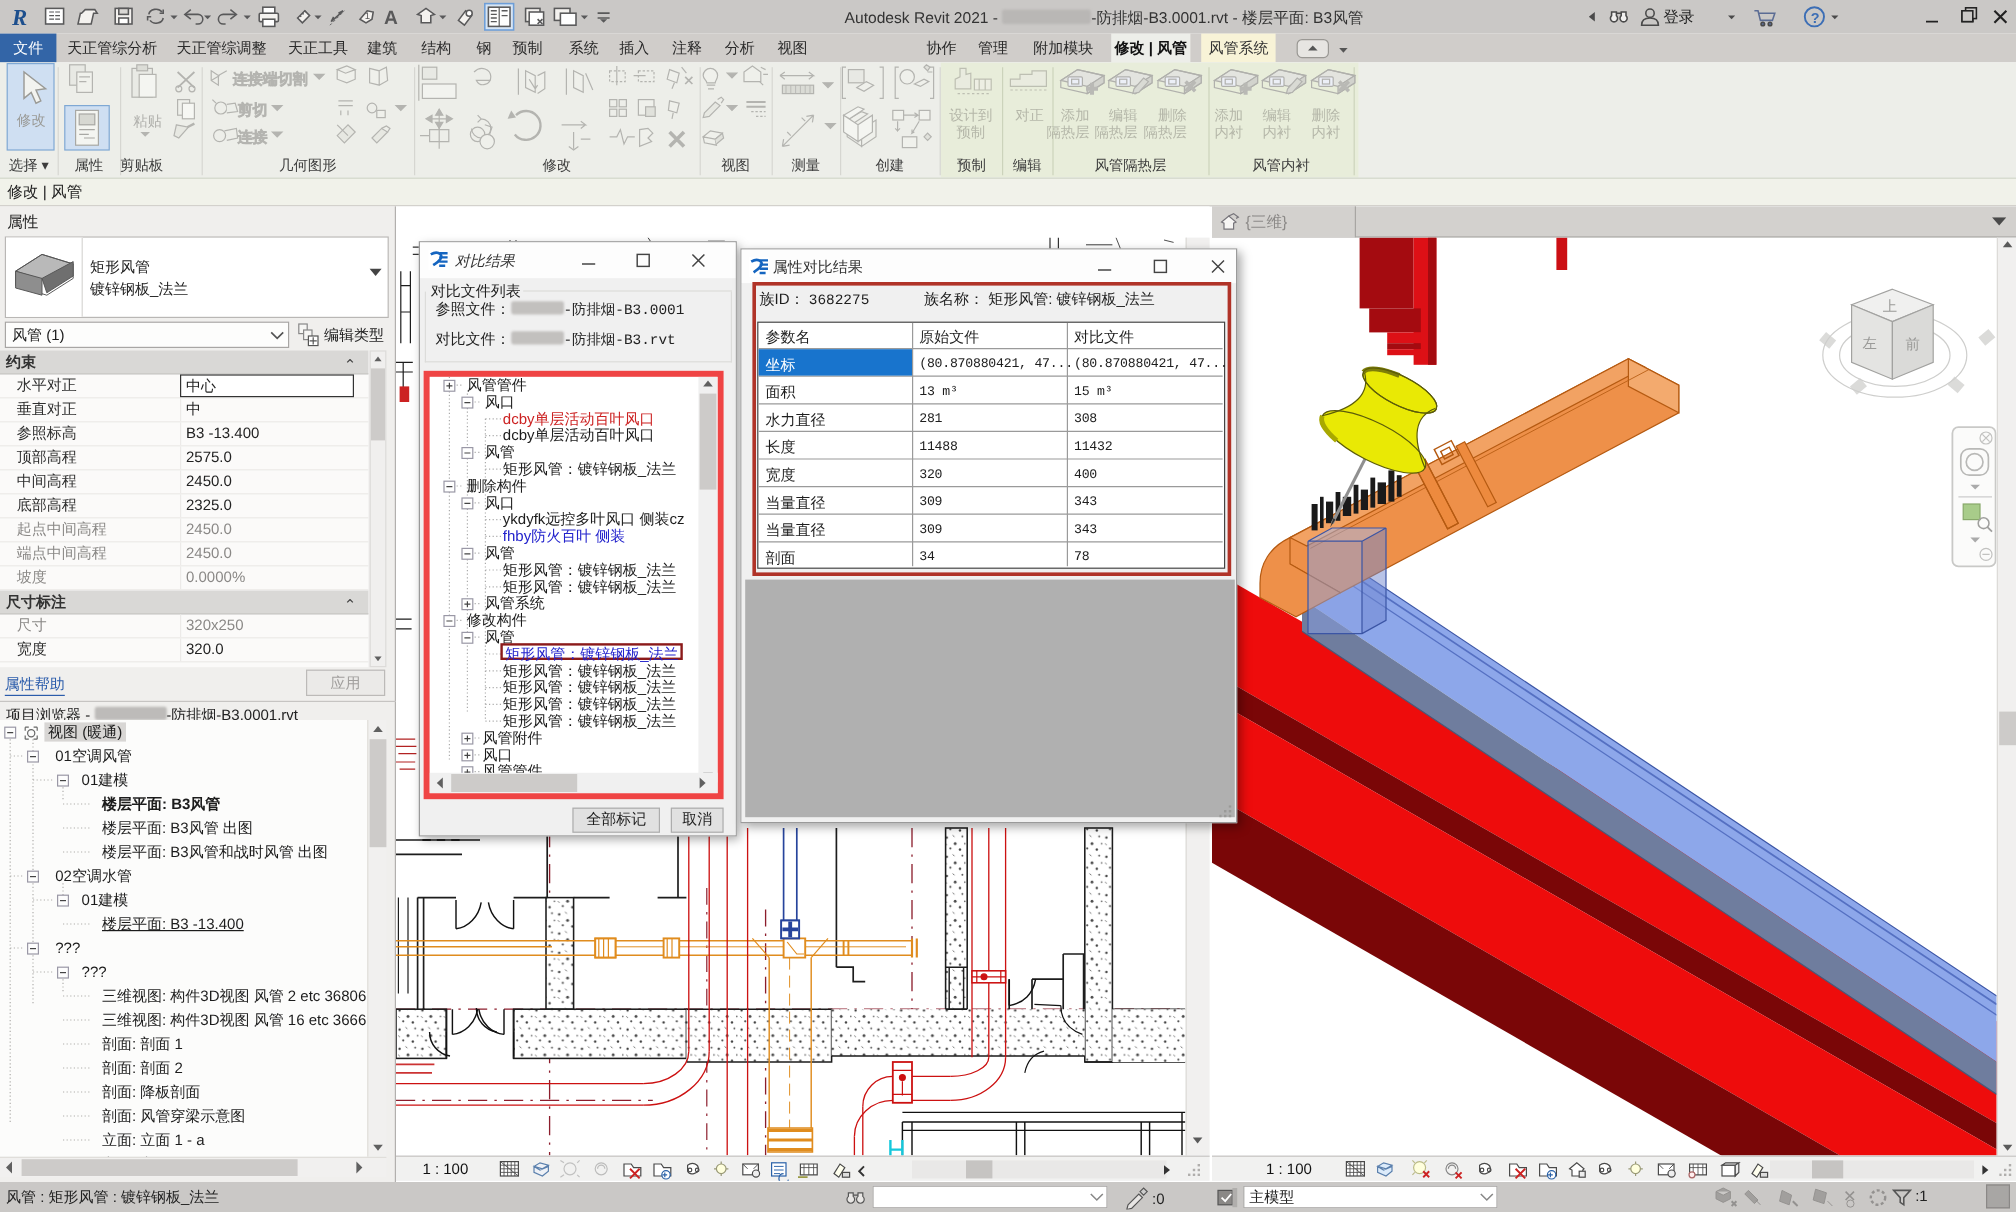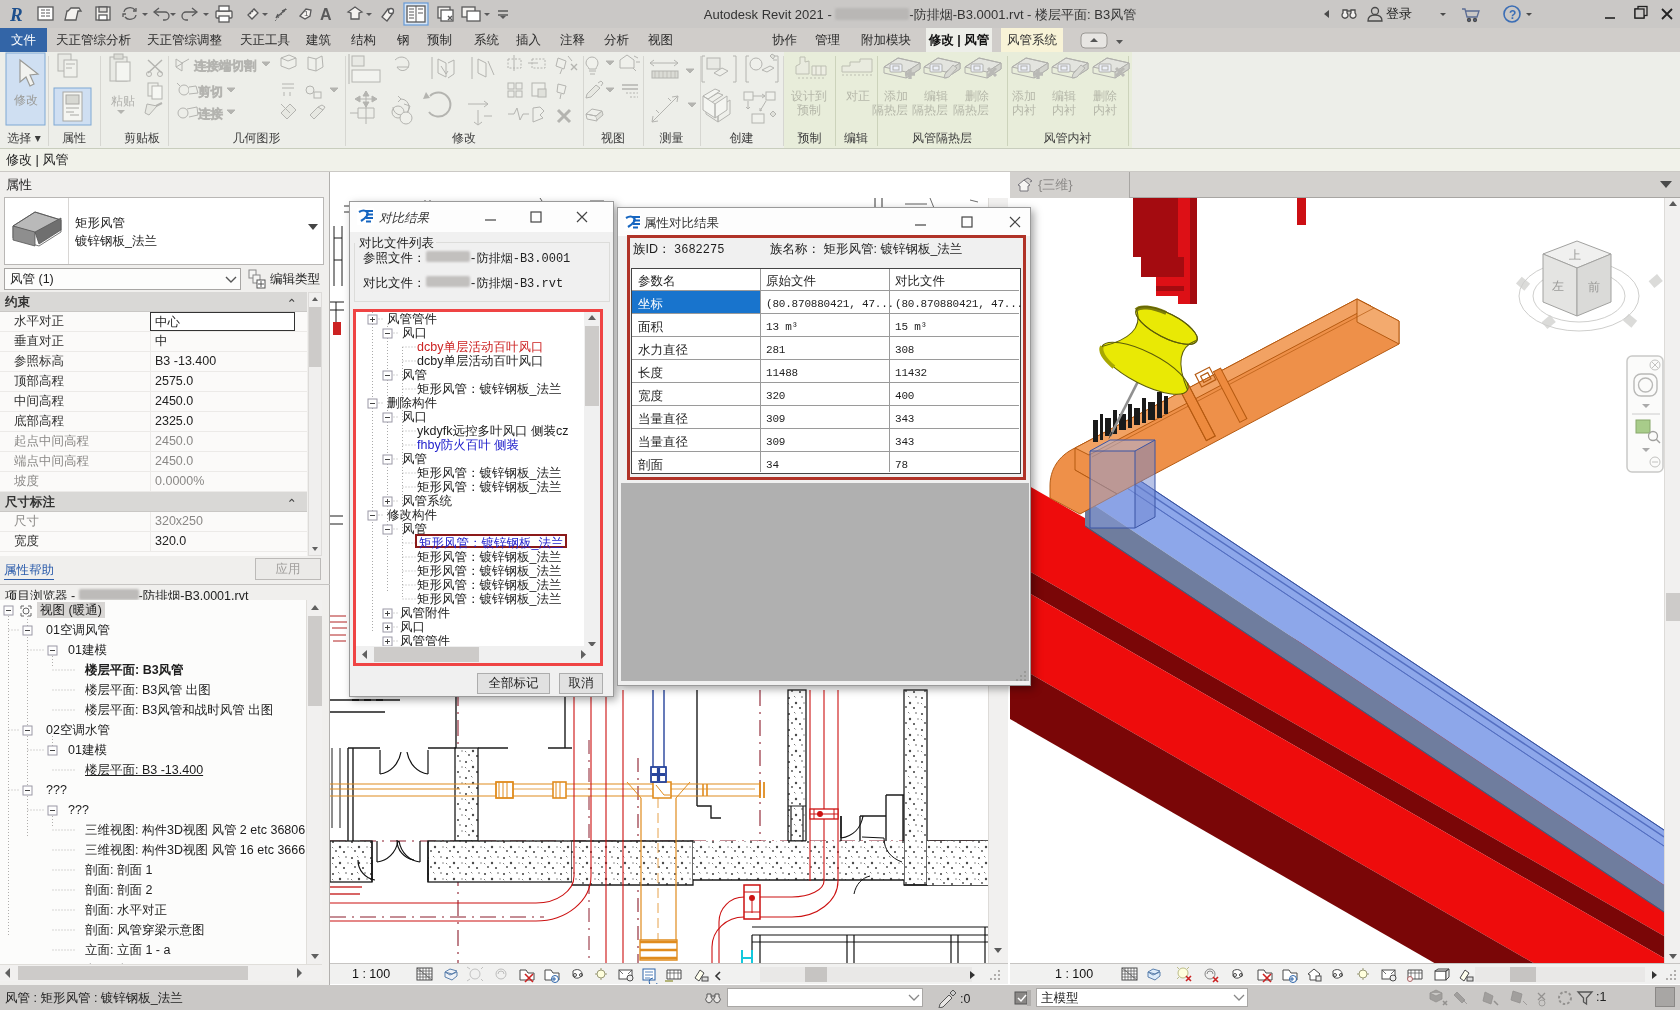--- a/index.html
+++ b/index.html
@@ -375,21 +375,21 @@
         <text x="1012" y="62">内衬</text>
       <text x="1052" y="48">编辑</text>
         <text x="1052" y="62">内衬</text>
       <text x="1093" y="48">删除</text>
         <text x="1093" y="62">内衬</text>
     </g>
   </svg>
 
   <div class="plabel" style="left:0;width:48px;">选择 ▾</div>
   <div class="plabel" style="left:48px;width:52px;">属性</div>
-  <div class="plabel" style="left:108px;width:68px;">剪贴板</div>
+  <div class="plabel" style="left:84px;width:68px;">剪贴板</div>
   <div class="plabel" style="left:168px;width:177px;">几何图形</div>
   <div class="plabel" style="left:345px;width:238px;">修改</div>
   <div class="plabel" style="left:583px;width:60px;">视图</div>
   <div class="plabel" style="left:643px;width:57px;">测量</div>
   <div class="plabel" style="left:700px;width:83px;">创建</div>
   <div class="plabel" style="left:784px;width:51px;">预制</div>
   <div class="plabel" style="left:835px;width:42px;">编辑</div>
   <div class="plabel" style="left:877px;width:130px;">风管隔热层</div>
   <div class="plabel" style="left:1007px;width:121px;">风管内衬</div>
 </div>
@@ -527,21 +527,21 @@
     <div class="trow" style="top:100px;padding-left:85px;">楼层平面: B3风管和战时风管 出图</div>
     <div class="trow" style="top:120px;padding-left:46px;">02空调水管</div>
     <div class="trow" style="top:140px;padding-left:68px;">01建模</div>
     <div class="trow" style="top:160px;padding-left:85px;text-decoration:underline;">楼层平面: B3 -13.400</div>
     <div class="trow" style="top:180px;padding-left:46px;">???</div>
     <div class="trow" style="top:200px;padding-left:68px;">???</div>
     <div class="trow" style="top:220px;padding-left:85px;">三维视图: 构件3D视图 风管 2 etc 36806(</div>
     <div class="trow" style="top:240px;padding-left:85px;">三维视图: 构件3D视图 风管 16 etc 3666</div>
     <div class="trow" style="top:260px;padding-left:85px;">剖面: 剖面 1</div>
     <div class="trow" style="top:280px;padding-left:85px;">剖面: 剖面 2</div>
-    <div class="trow" style="top:300px;padding-left:85px;">剖面: 水平对正</div>
+    <div class="trow" style="top:300px;padding-left:85px;">剖面: 降板剖面</div>
     <div class="trow" style="top:320px;padding-left:85px;">剖面: 风管穿梁示意图</div>
     <div class="trow" style="top:340px;padding-left:85px;">立面: 立面 1 - a</div>
     <div class="trow" style="top:360px;padding-left:85px;">立面: 立面 2</div>
   </div>
 
   <div class="abs" style="left:306px;top:428px;width:16px;height:364px;background:#f1f0ef;border-left:1px solid #e0deda;">
     <svg width="16" height="364">
       <path d="M4 10l4-5 4 5z" fill="#606060"></path>
       <path d="M4 354l4 5 4-5z" fill="#606060"></path>
       <rect x="1" y="16" width="14" height="90" fill="#cdcbc9"></rect>
@@ -1036,21 +1036,21 @@
       <path d="M97 2l10 10M107 2l-10 10" stroke="#444" stroke-width="1.2"></path>
     </svg>
   </div>
   <div class="abs" style="left:0;top:30px;right:0;bottom:0;background:#f0f0f0;"></div>
   <div class="abs" style="left:9px;top:33px;font-size:12.5px;color:#222;">对比文件列表</div>
   <div class="abs" style="left:4px;top:41px;width:256px;height:59px;border:1px solid #dcdcda;border-top:none;"></div>
   <div class="abs" style="left:86px;top:40px;width:174px;height:1px;background:#dcdcda;"></div>
   <div class="abs" style="left:13px;top:48px;font-size:12.5px;color:#222;">参照文件：<span style="display:inline-block;width:44px;height:11px;background:#c2c0be;border-radius:2px;filter:blur(1px);"></span><span style="font-family:'Liberation Mono',monospace;font-size:12px;">-防排烟-B3.0001</span></div>
   <div class="abs" style="left:13px;top:73px;font-size:12.5px;color:#222;">对比文件：<span style="display:inline-block;width:44px;height:11px;background:#c2c0be;border-radius:2px;filter:blur(1px);"></span><span style="font-family:'Liberation Mono',monospace;font-size:12px;">-防排烟-B3.rvt</span></div>
 
-  <div class="abs" style="left:3px;top:107px;width:250px;height:357px;background:#fff;border:3px solid #ef4444;overflow:hidden;">
+  <div class="abs" style="left:3px;top:107px;width:250px;height:357px;background:#fff;border:5px solid #ef4444;overflow:hidden;">
     <svg class="abs" style="left:0;top:0;" width="232" height="340" viewBox="0 0 232 340">
       <g stroke="#aaa" stroke-width="1" stroke-dasharray="1 2" fill="none">
         <path d="M16.5 0v320M31.5 14v266"></path>
         <path d="M16.5 7h10M16.5 91h10M16.5 203h12M31.5 21h10M31.5 63h10M31.5 105h12M31.5 147h10M31.5 189h12M31.5 217h10M31.5 301h10M31.5 315h10M31.5 329h10"></path>
         <path d="M46.5 35h14M46.5 49h14M46.5 77h14M46.5 119h14M46.5 133h14M46.5 161h16M46.5 175h16M46.5 231h14M46.5 245h14M46.5 259h14M46.5 273h14M46.5 287h14M46.5 35v252"></path>
       </g>
       <g>
         <rect x="12" y="3" width="9" height="9" fill="#fff" stroke="#9a98a6"></rect>
           <path d="M14 7.5h5M16.5 5v5" stroke="#444"></path>
         <rect x="27" y="17" width="9" height="9" fill="#fff" stroke="#9a98a6"></rect>

